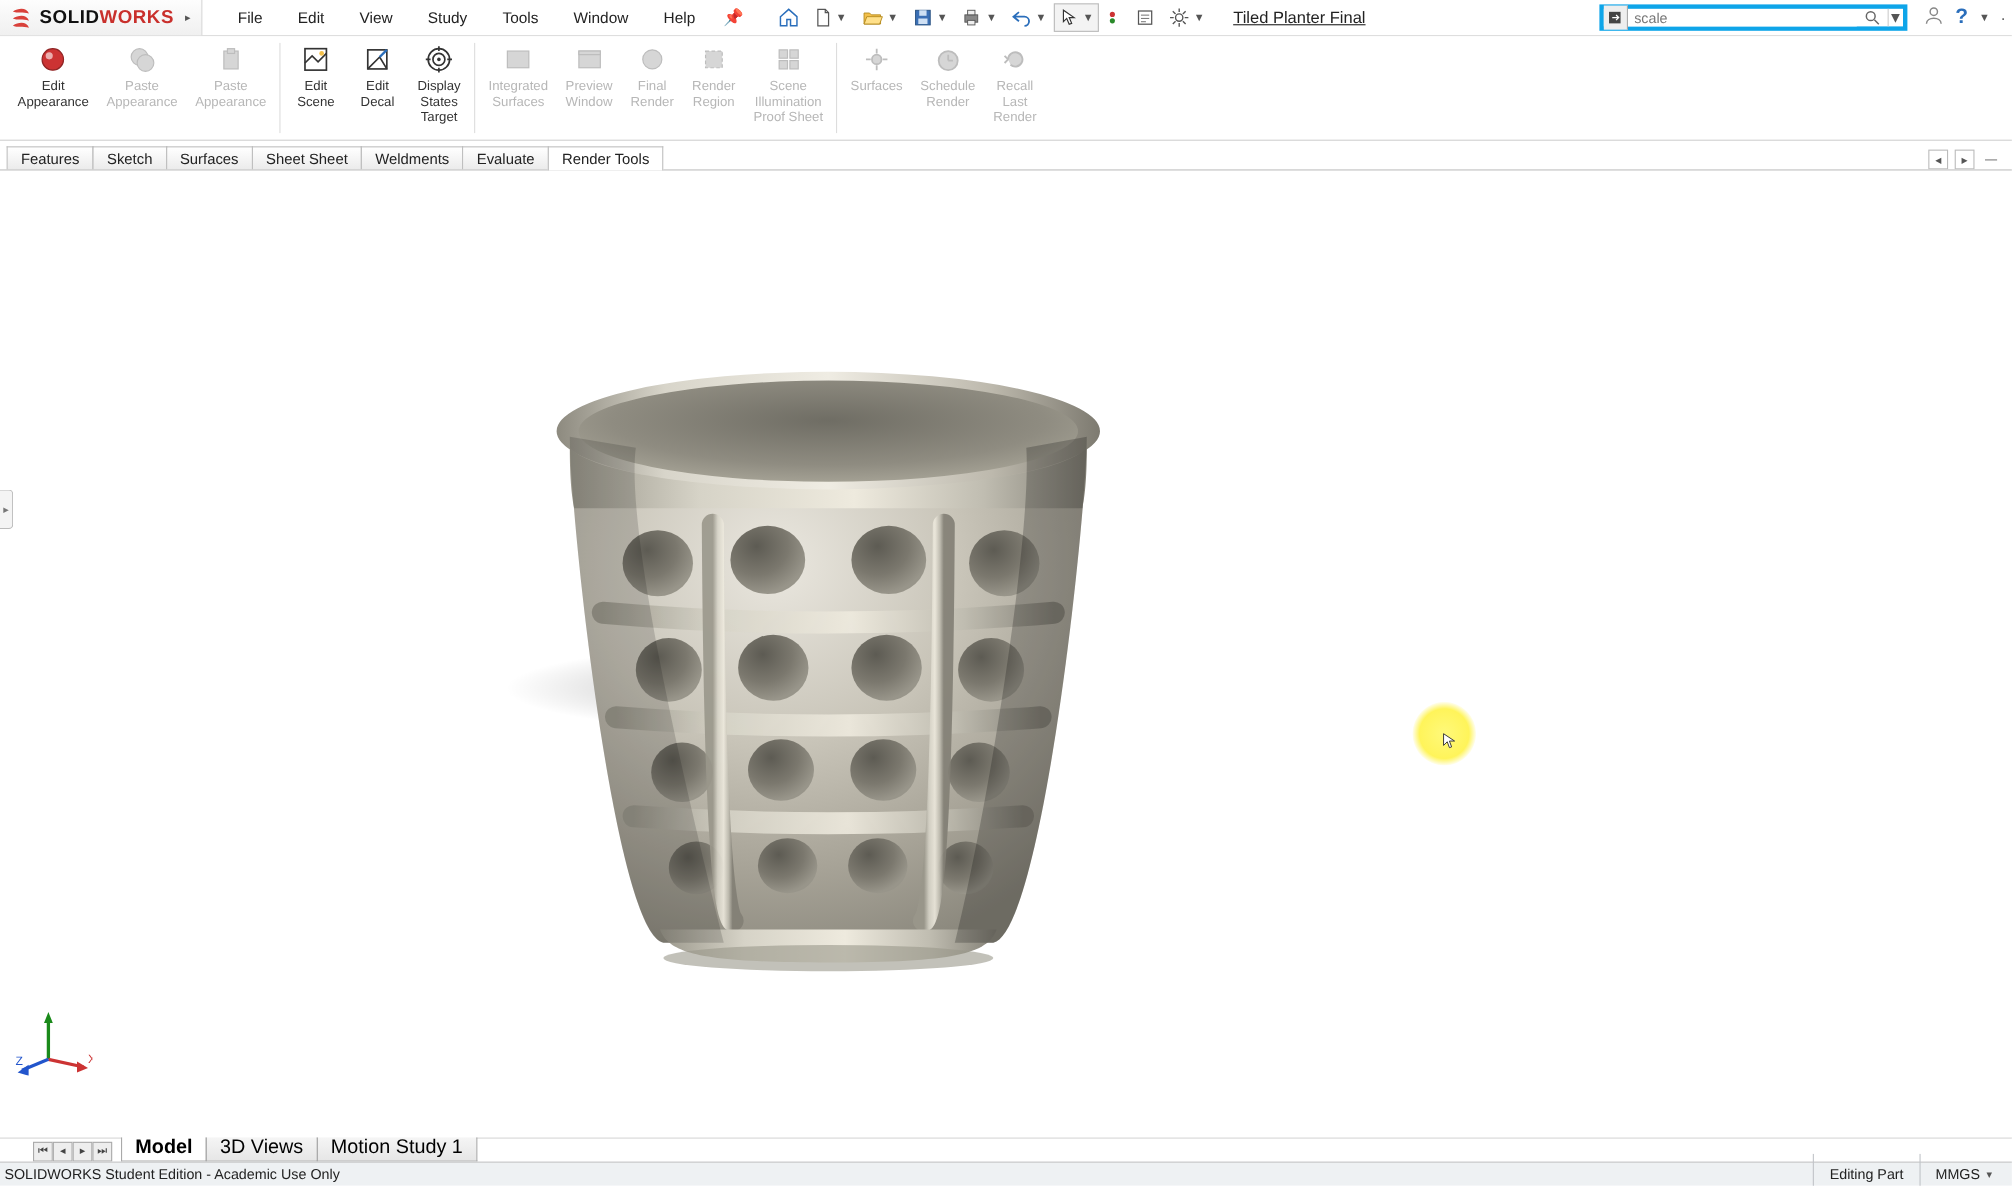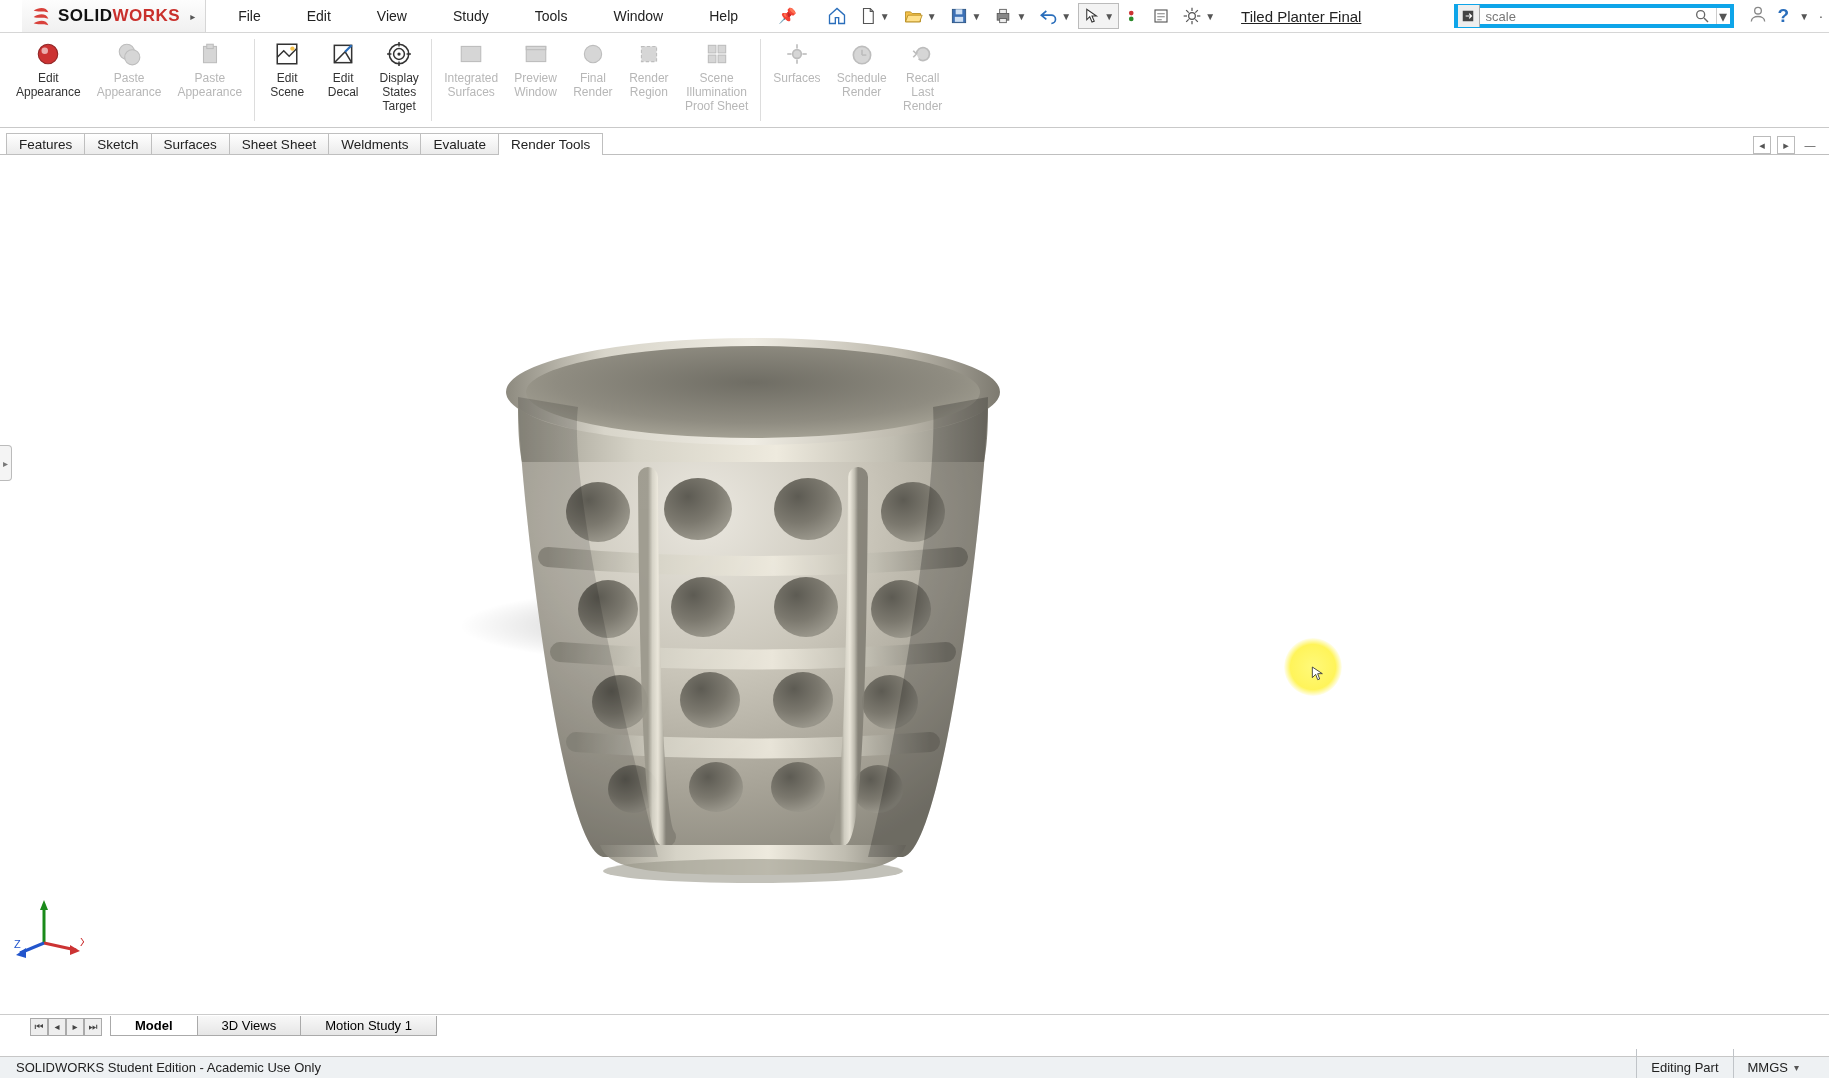--- a/index.html
+++ b/index.html
@@ -2,31 +2,30 @@
 <html><head>
 <meta charset="utf-8">
 <style>
   * { box-sizing: border-box; margin: 0; padding: 0; font-family: Arial, sans-serif; }
   html, body { width: 100%; height: 100%; background: #fff; overflow: hidden; }
   
   .menubar {
     display: flex; align-items: center; height: 33px;
     background: #fff; border-bottom: 1px solid #d6d6d6;
     padding-right: 6px;
-    padding-left: 22px;
   }
   .logo {
     display: flex; align-items: center; gap: 6px;
     padding: 0 10px 0 8px; border-right: 1px solid #d6d6d6; height: 100%;
     background: linear-gradient(#fdfdfd,#f0f0f0);
   }
   .logo-txt { font-weight: bold; letter-spacing: 0.5px; font-size: 17px; }
   .logo-txt .solid { color: #111; }
   .logo-txt .works { color: #c9302c; }
-  .menu-items { display: flex; align-items: center; height: 100%; padding-left: 18px; gap: 18px; }
+  .menu-items { display: flex; align-items: center; height: 100%; padding-left: 18px; gap: 4px; }
   .menu-item { padding: 0 14px; font-size: 14px; color: #222; cursor: default; }
   .pin-icon { color:#2a6ebb; margin-left:8px; font-size:15px; }
   .menubar-gap { width: 24px; }
   .qbtn {
     display: flex; align-items: center; height: 26px; padding: 0 4px; margin: 0 1px;
     border: 1px solid transparent;
   }
   .qbtn.box { border:1px solid #bbb; background:#f3f3f3; }
   .qbtn .car { font-size:10px; color:#555; margin-left:3px; }
   .qbtn svg { display:block; }
@@ -106,28 +105,28 @@
   }
   
   .bottom-tabs {
     height:22px; display:flex; align-items:flex-end; background:#fff;
     border-top:1px solid #ccc; padding-left:30px;
   }
   .navset { display:flex; gap:0; margin-right:8px; }
   .navset button { width:18px; height:18px; border:1px solid #aaa; background:#eee;
     font-size:10px; color:#444; line-height:1; }
   .btab {
-    padding:2px 24px; font-size:13px; border:1px solid #aaa; border-top:none;
+    padding:2px 12px; font-size:18px; border:1px solid #aaa; border-top:none;
     background: linear-gradient(#f8f8f8,#e6e6e6); margin-right:-1px;text-align:center;
   }
   .btab.active { background:#fff; font-weight:bold; }
   
   .statusbar {
     height:22px; display:flex; align-items:center; font-size:13px; color:#222;
-    background:#eef1f3; border-top:1px solid #c7c7c7; padding:0 16px;margin-top:20px;
+    background:#eef1f3; border-top:1px solid #c7c7c7; padding:0 4px;
   }
   .statusbar .sbright { margin-left:auto; display:flex; align-items:center; gap:0; }
   .sbright .cell { padding:0 14px; border-left:1px solid #c0c4c8; height:38px; display:flex; align-items:center; }
   .sbright .car { font-size:10px; margin-left:6px; color:#555; }
   .app {
     display:flex; flex-direction:column; width:100%; height:100%;
   }
 </style>
 </head>
 <body>

